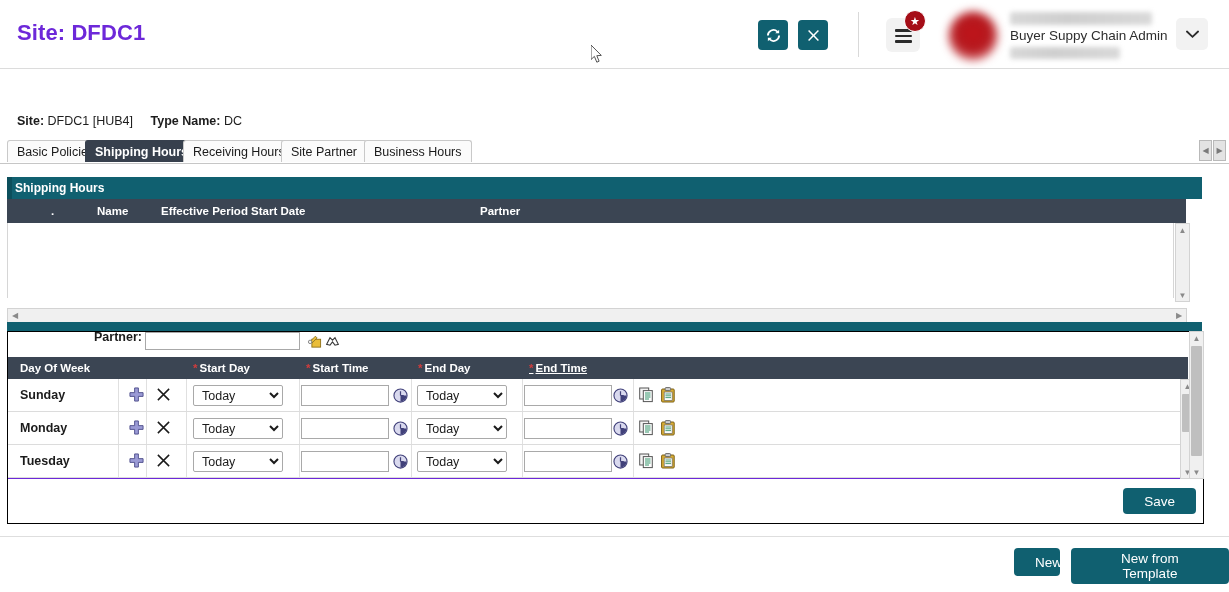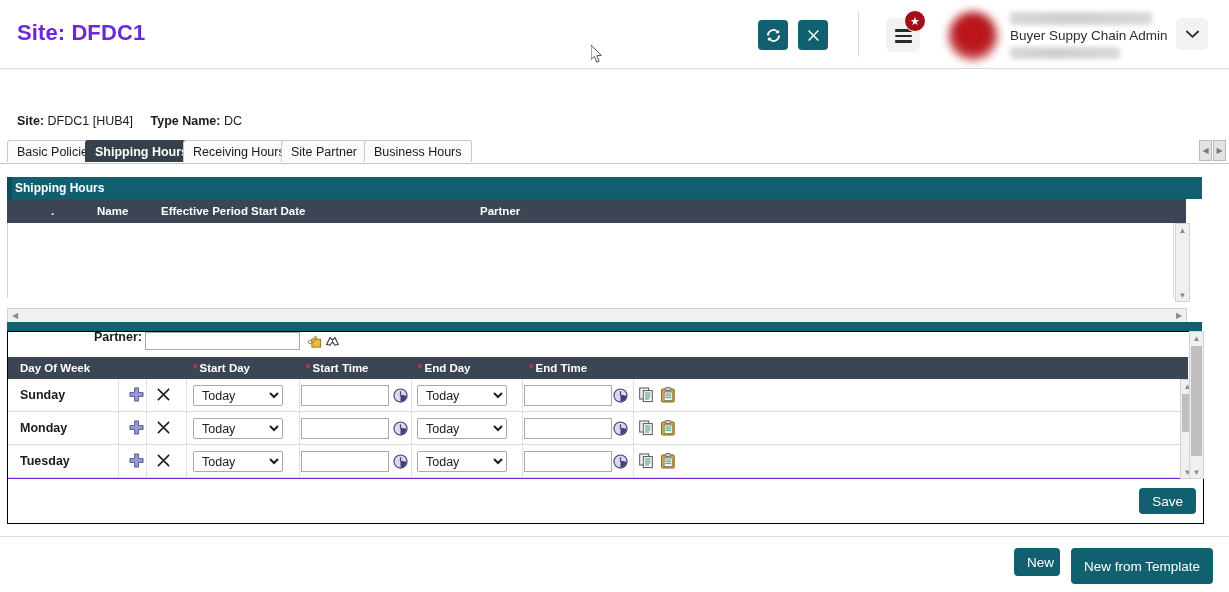--- a/index.html
+++ b/index.html
@@ -290,21 +290,21 @@
     box-sizing: border-box; font-size: 12.5px; padding: 0 3px;
     outline: none; font-family: "Liberation Sans", sans-serif;
   }
   .ico-clock { position: absolute; top: 9px; width: 15px; height: 15px; cursor: pointer; }
   .ico-copy  { position: absolute; left: 631px; top: 8px; width: 16px; height: 16px; cursor: pointer; }
   .ico-paste { position: absolute; left: 653px; top: 8px; width: 14px; height: 16px; cursor: pointer; }
 
   .btn-teal {
     background: #106070; color: #ffffff; border: none; border-radius: 4px;
     font-size: 13.5px; font-family: "Liberation Sans", sans-serif;
-    cursor: pointer; padding: 0 13px;
+    cursor: pointer; padding: 0 21px;
   }
   #btn-save {
     position: absolute; right: 7px; bottom: 9px;
     height: 26px;
   }
 
   .footer-sep {
     position: absolute; left: 0; top: 536px; width: 1229px; height: 1px; background: #dedede;
   }
   #btn-new {
@@ -435,21 +435,21 @@
       </div>
       <div class="col" style="left:185px;">
         <span class="req">*</span><span>Start Day</span>
       </div>
       <div class="col" style="left:298px;">
         <span class="req">*</span><span>Start Time</span>
       </div>
       <div class="col" style="left:410px;">
         <span class="req">*</span><span>End Day</span>
       </div>
-      <div class="col" style="left:521px;">
+      <div class="col" style="left:521px;text-decoration:underline;">
         <span class="req">*</span><span>End Time</span>
       </div>
     </div>
 
     <div class="rows-body">
 
       <div class="drow">
         <div class="vline" style="left:110px;"></div>
         <div class="vline" style="left:138px;"></div>
         <div class="vline" style="left:178px;"></div>

